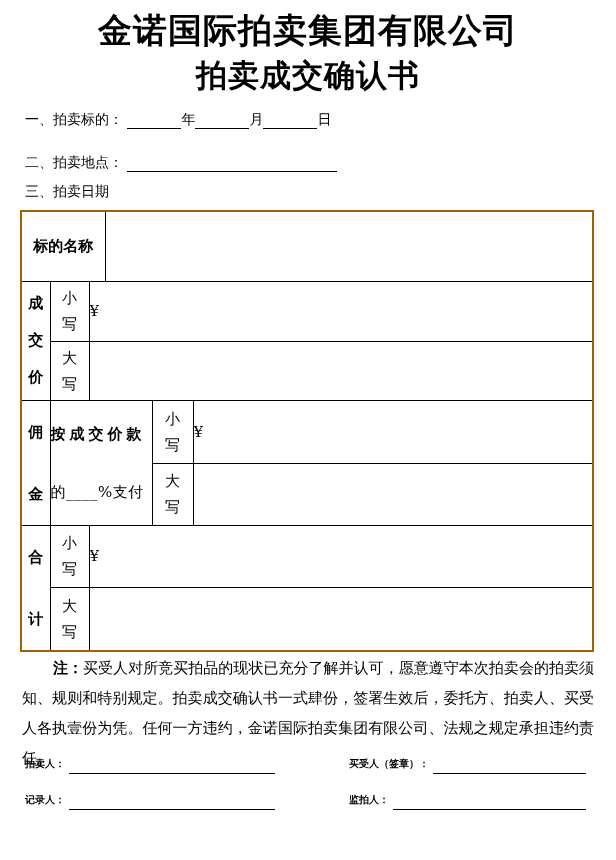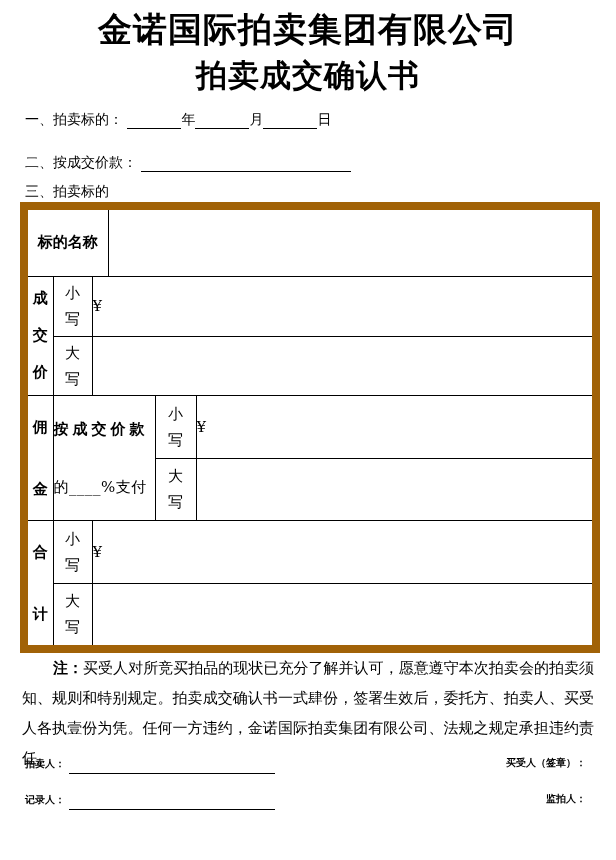--- a/index.html
+++ b/index.html
@@ -2,35 +2,35 @@
 <html><head>
 <meta charset="utf-8">
 <style>
   html,body{margin:0;padding:0;background:#fff;}
   .page{
     position:relative;width:616px;height:860px;background:#ffffff;
     font-family:"DejaVu Serif","Liberation Serif",serif;color:#000;
     overflow:hidden;
   }
   .title1{position:absolute;top:8px;left:0;width:616px;text-align:center;
-    font-size:34px;font-weight:bold;line-height:44px;letter-spacing:1px;font-family:Liberation Serif, serif;}
+    font-size:34px;font-weight:bold;line-height:44px;letter-spacing:1px;}
   .title2{position:absolute;top:54px;left:0;width:616px;text-align:center;
     font-size:31px;font-weight:bold;line-height:42px;letter-spacing:1px;}
   .fline{position:absolute;left:25px;font-size:14px;line-height:20px;white-space:nowrap;}
   .fline.date{top:109px;}
   .fline.loc{top:152px;}
   .fline.subj{top:181px;}
   .blank{display:inline-block;height:16px;border-bottom:1.5px solid #000;vertical-align:bottom;}
   .w54{width:54px;}
   .w210{width:210px;}
 
   table.form{
-    position:absolute;left:20px;top:202px;width:572px;
+    position:absolute;left:20px;top:210px;width:572px;
     border-collapse:collapse;table-layout:fixed;
-    border:8px solid #a16207;
+    border:2px solid #a16207;
   }
   table.form td{border:1px solid #000;padding:0;vertical-align:middle;
     font-size:15px;overflow:hidden;}
   td.sepb{border-bottom-width:2px;}
   td.lbl{font-weight:bold;text-align:center;font-size:15px;}
   td.v3{font-weight:bold;text-align:center;white-space:pre-line;
     line-height:37px;font-size:16px;}
   td.v2{font-weight:bold;text-align:center;white-space:pre-line;
     line-height:62px;font-size:16px;}
   td.xy{text-align:center;white-space:pre-line;line-height:26px;font-size:15px;}
@@ -43,44 +43,44 @@
   .r5{height:58px;}.r6{height:60px;}.r7{height:61px;}
 
   .note{position:absolute;left:22px;top:653px;width:572px;
     font-size:15px;line-height:30px;text-align:justify;text-indent:31px;}
   .note .nlabel{font-weight:bold;}
 
   .sigs{position:absolute;left:25px;top:753px;width:561px;}
   .sig-row{display:flex;justify-content:space-between;margin-bottom:15px;height:21px;}
   .sig-field{display:flex;align-items:flex-end;}
   .sig-field.l{width:250px;}
-  .sig-field.r{width:237px;flex-direction:column;}
+  .sig-field.r{width:237px;}
   .sig-label{font-weight:bold;font-size:10px;line-height:20px;white-space:nowrap;}
   .fill{flex:1;border-bottom:1.5px solid #000;height:17px;margin-left:4px;}
 </style>
 </head>
 <body>
 
 <div class="page">
 
   <div class="title1">金诺国际拍卖集团有限公司</div>
   <div class="title2">拍卖成交确认书</div>
 
   <div class="fline date">
     <span>一、拍卖标的：</span>
     <span class="blank w54"></span><span>年</span><span class="blank w54"></span><span>月</span><span class="blank w54"></span><span>日</span>
   </div>
 
   <div class="fline loc">
-    <span>二、按成交价款：</span>
+    <span>二、拍卖地点：</span>
     <span class="blank w210"></span>
   </div>
 
   <div class="fline subj">
-    <span>三、拍卖标的</span>
+    <span>三、拍卖日期</span>
   </div>
 
   <table class="form">
     <colgroup>
       <col style="width:29px">
         <col style="width:39px">
         <col style="width:16px">
       <col style="width:47px">
         <col style="width:41px">
         <col style="width:400px">

